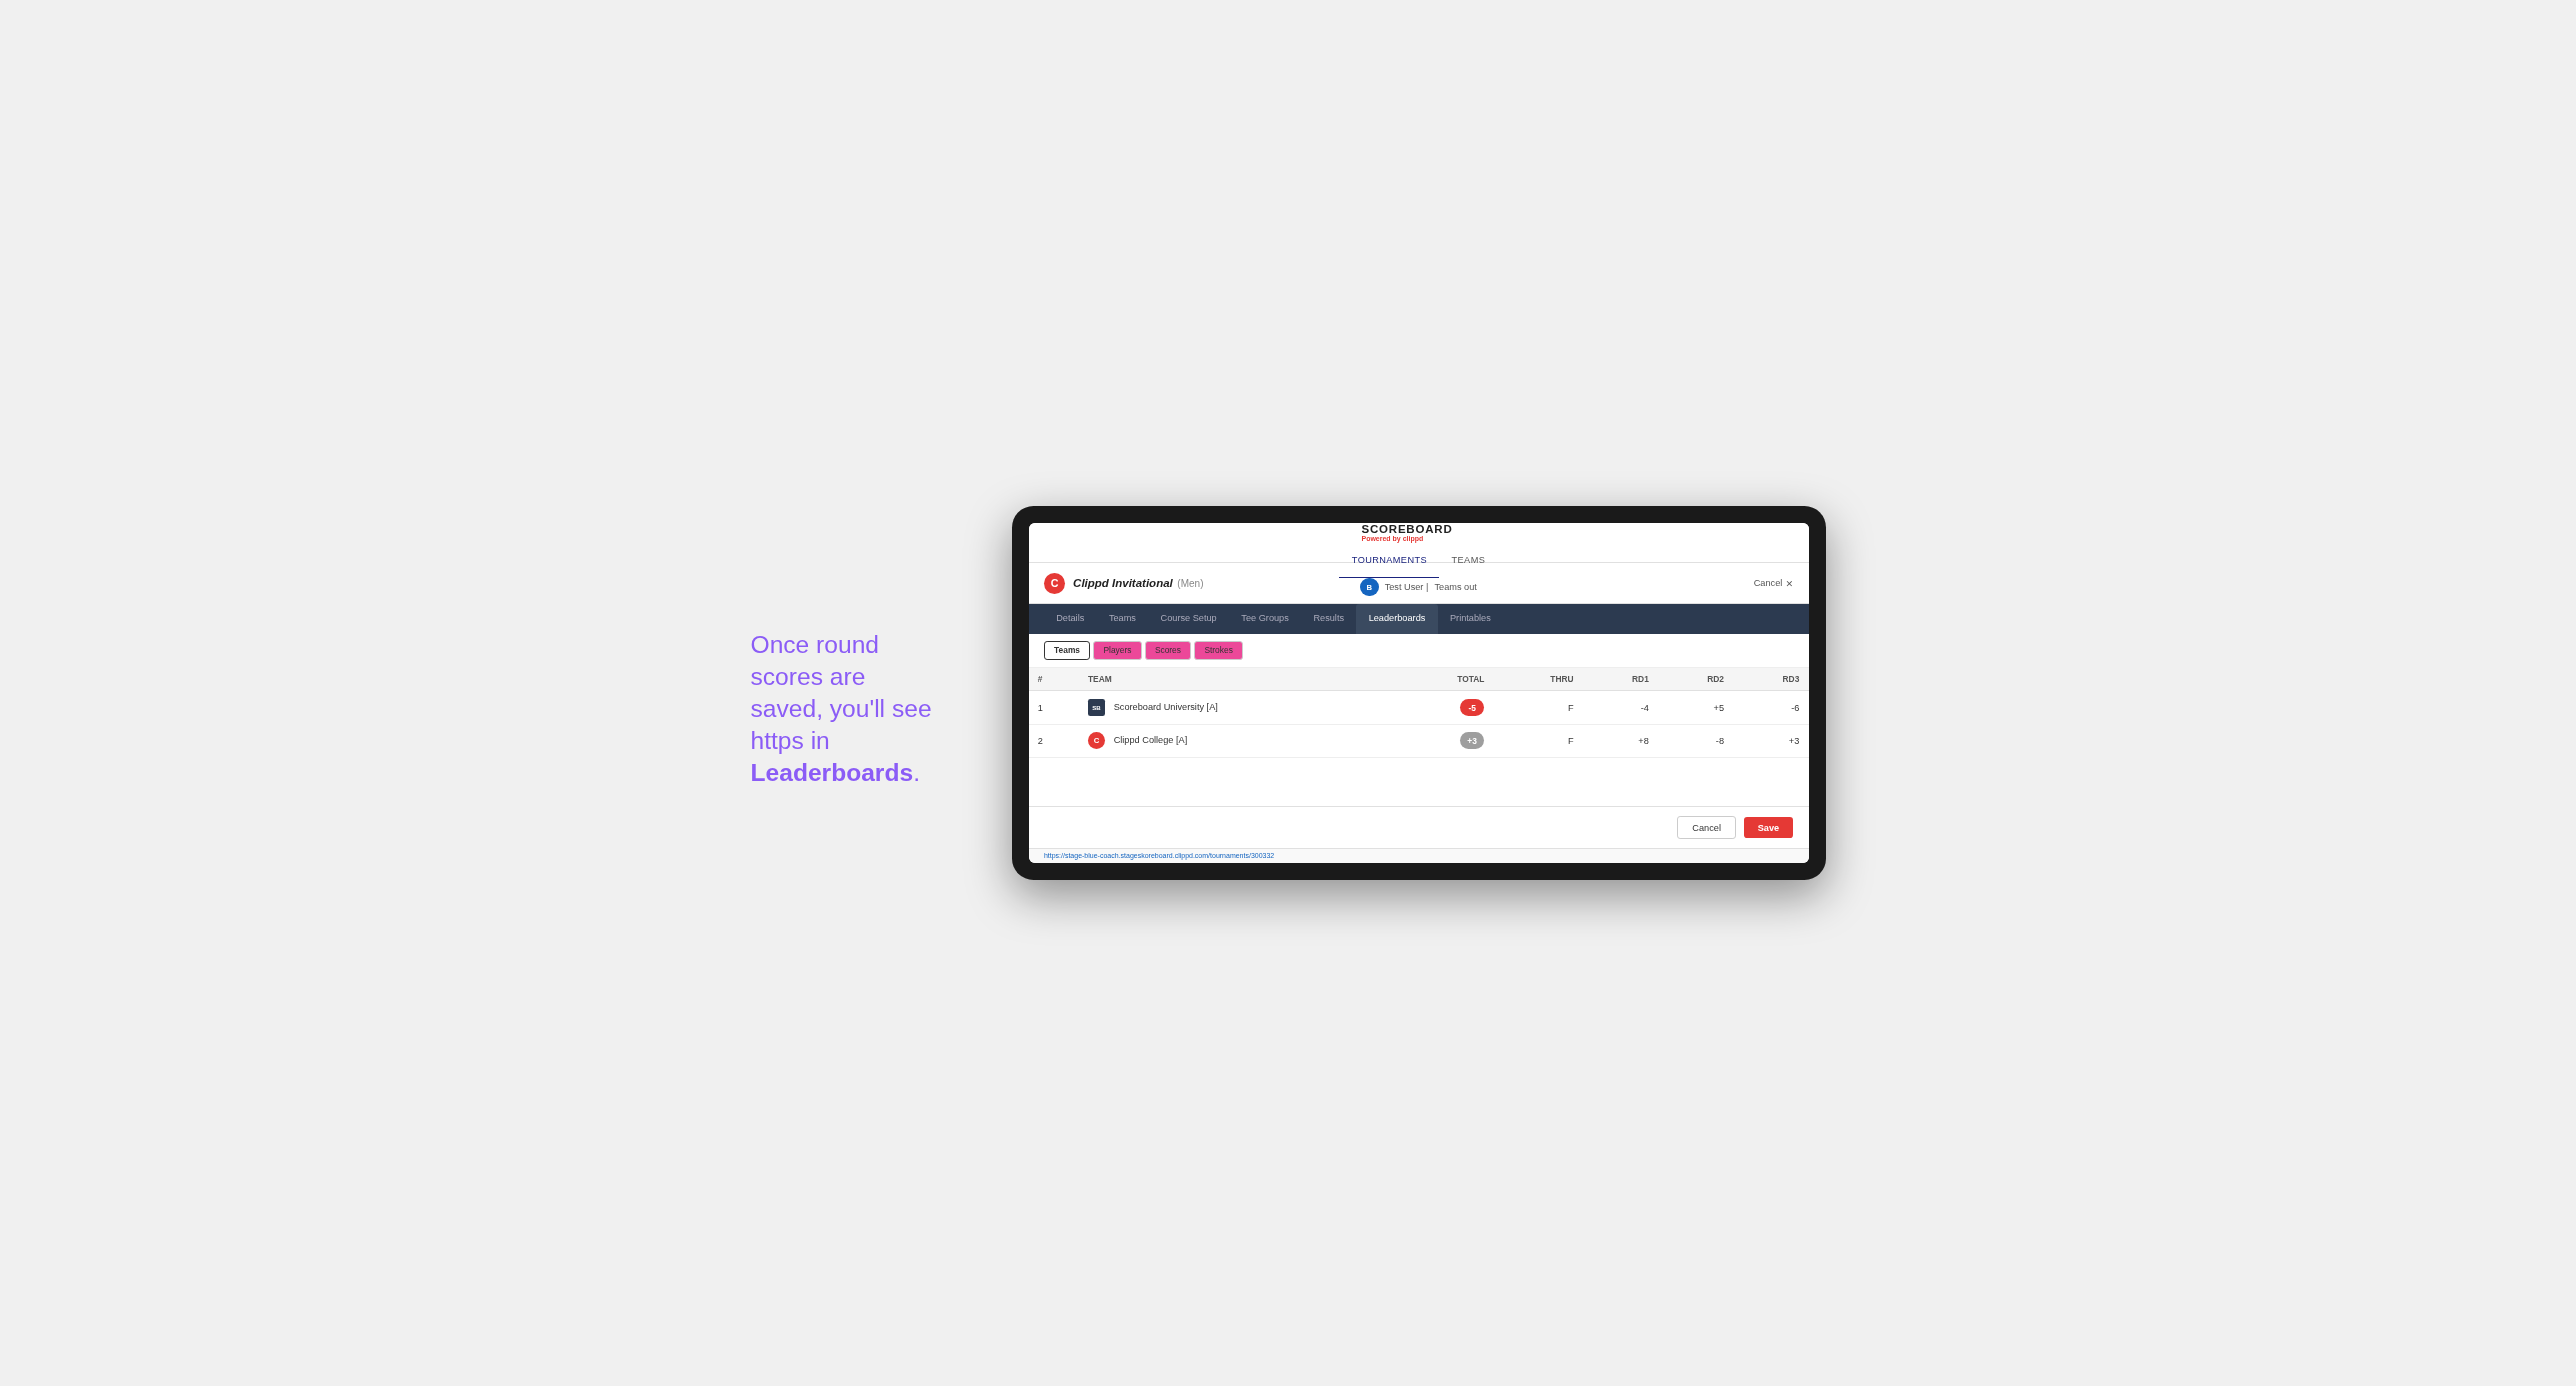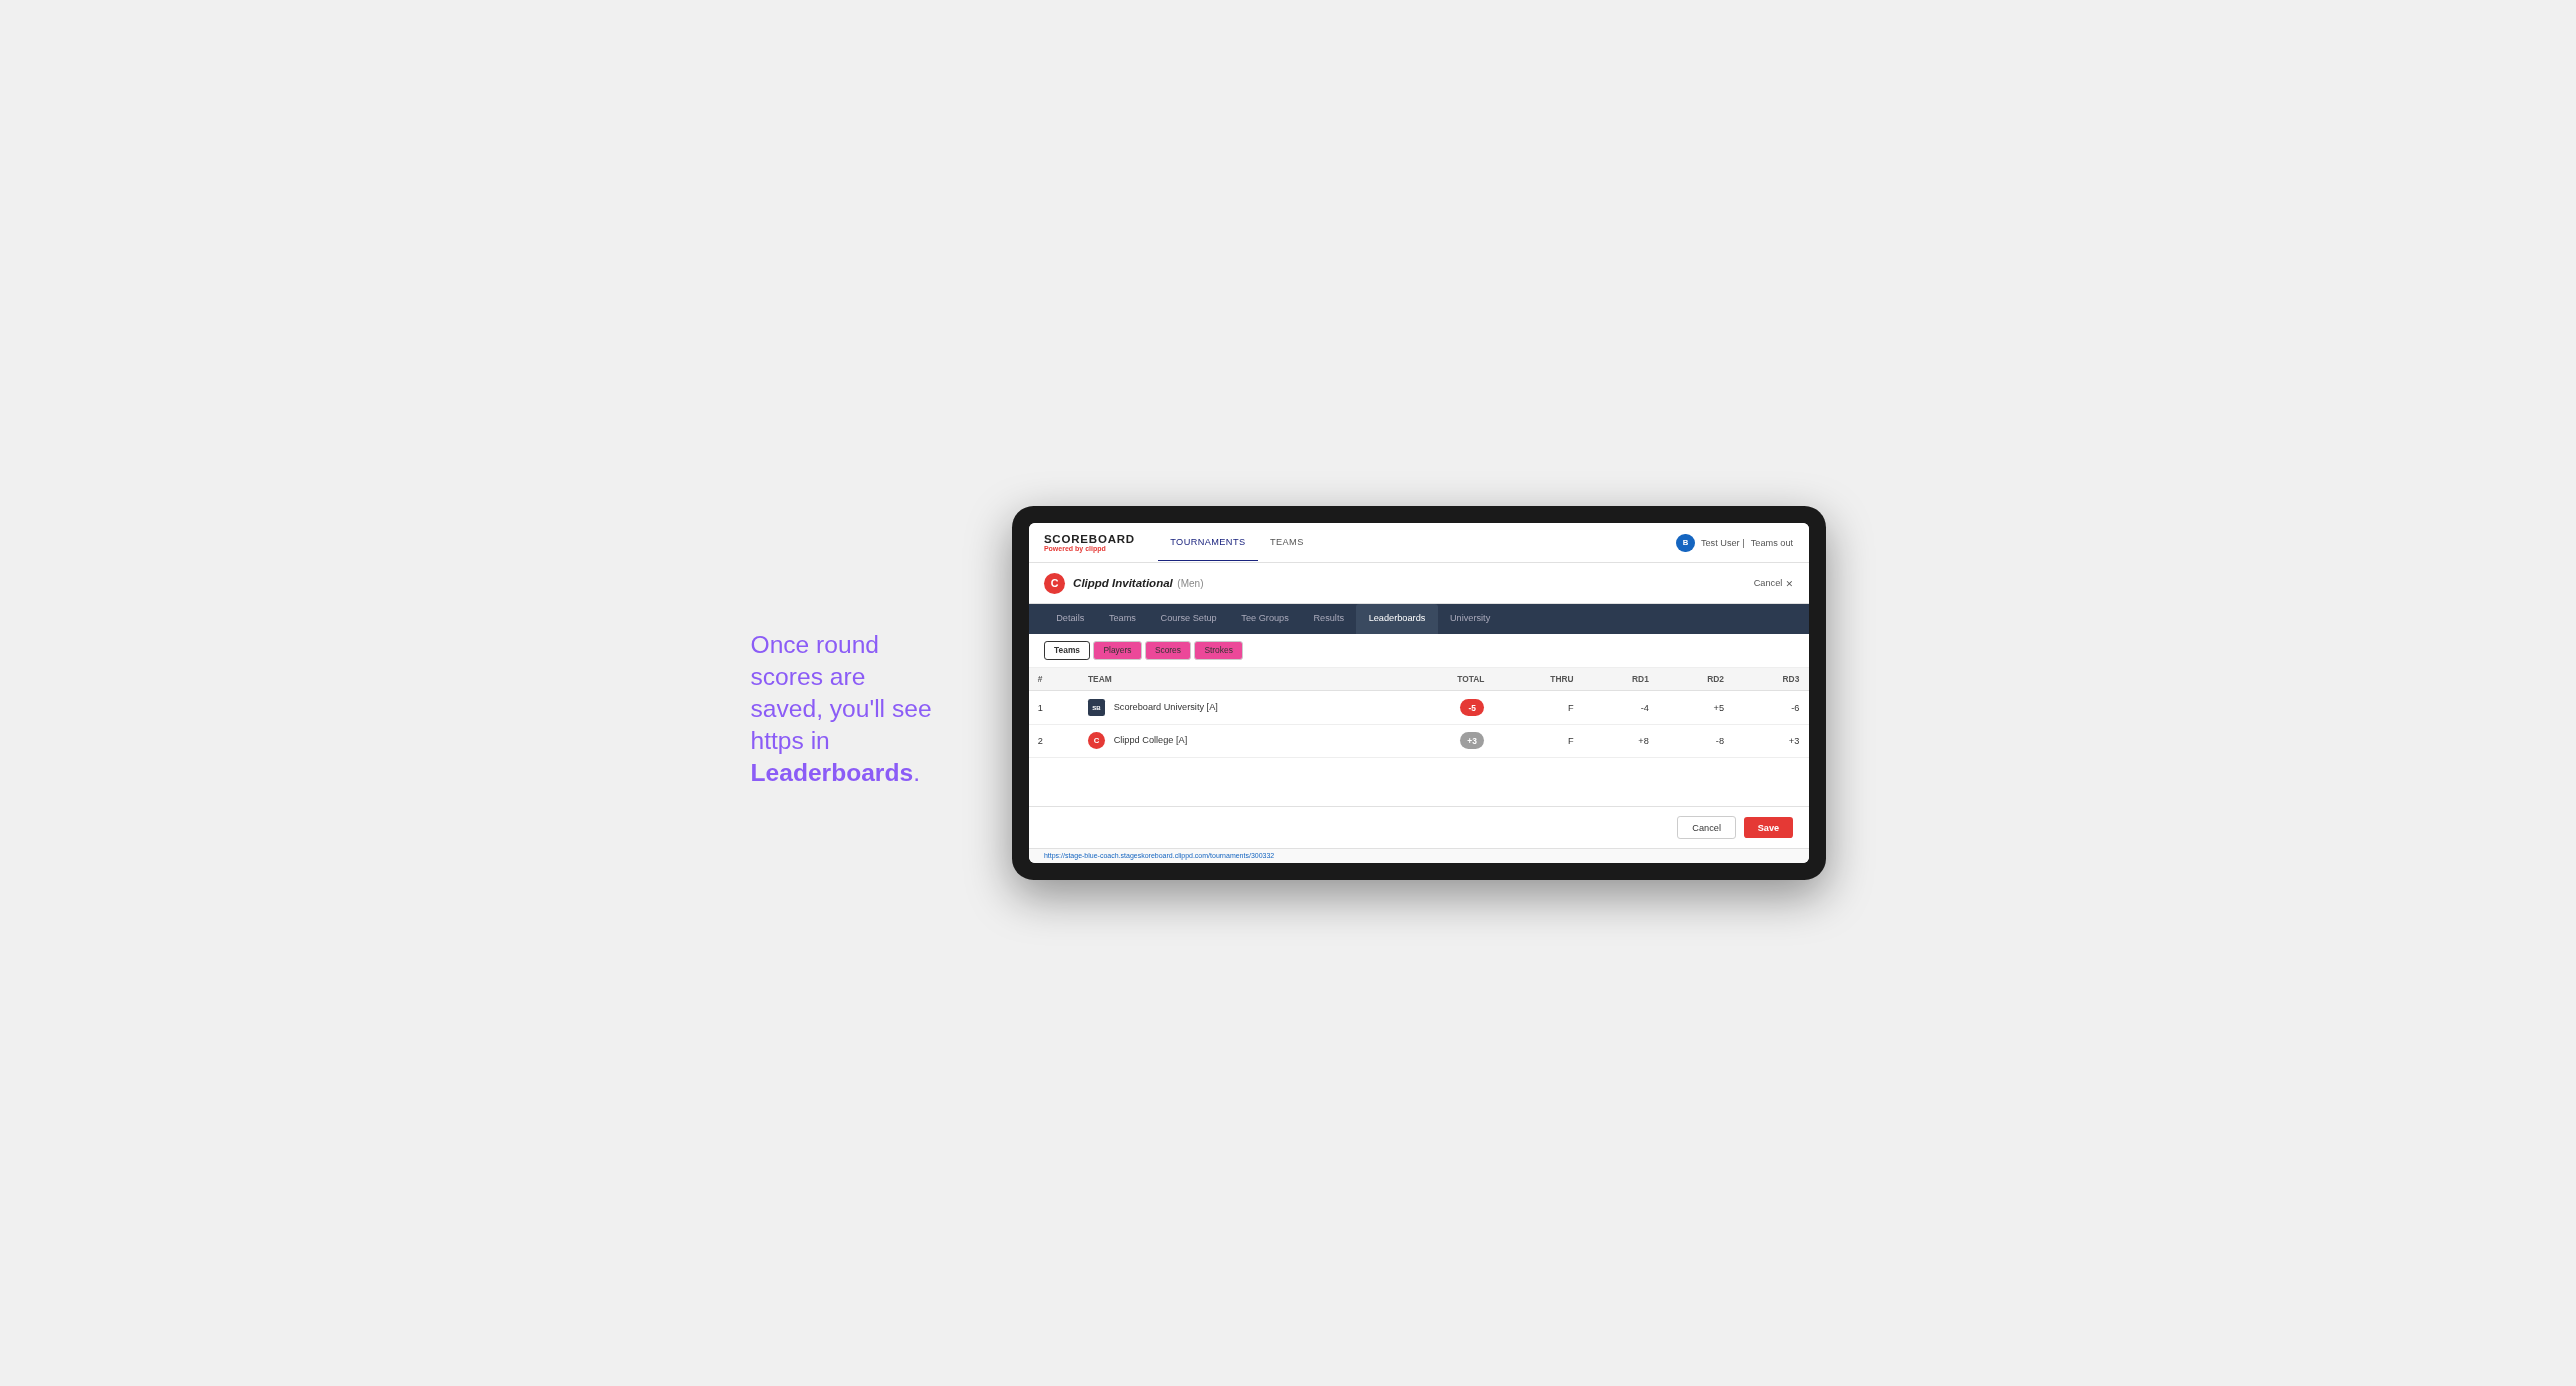--- a/index.html
+++ b/index.html
@@ -43,20 +43,21 @@
       width: 100%;
     }
     
     .top-nav {
       background: #fff;
       border-bottom: 0.8px solid #e0e0e0;
       display: flex;
       align-items: center;
       padding: 0 15.4px;
       height: 40px;
+      flex-direction: column;
     }
     .logo-area {
       display: flex;
       flex-direction: column;
       margin-right: 23px;
     }
     .logo-scoreboard {
       font-size: 11.5px;
       font-weight: 800;
       letter-spacing: 0.8px;
@@ -344,21 +345,21 @@
         </div>
       </div>
 
       <div class="tab-nav">
         <div class="tab-item">Details</div>
         <div class="tab-item">Teams</div>
         <div class="tab-item">Course Setup</div>
         <div class="tab-item">Tee Groups</div>
         <div class="tab-item">Results</div>
         <div class="tab-item active">Leaderboards</div>
-        <div class="tab-item">University</div>
+        <div class="tab-item">Printables</div>
       </div>
 
       <div class="filter-row">
         <button class="filter-btn active">Teams</button>
         <button class="filter-btn">Players</button>
         <button class="filter-btn">Scores</button>
         <button class="filter-btn">Strokes</button>
       </div>
 
       <div class="table-container">

